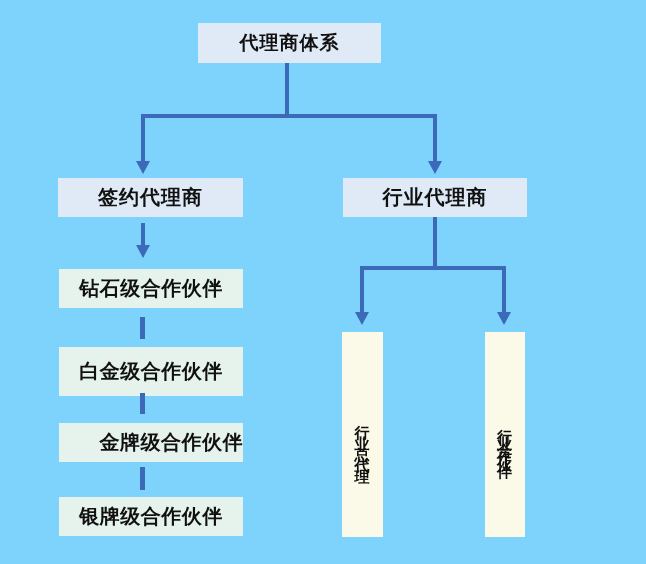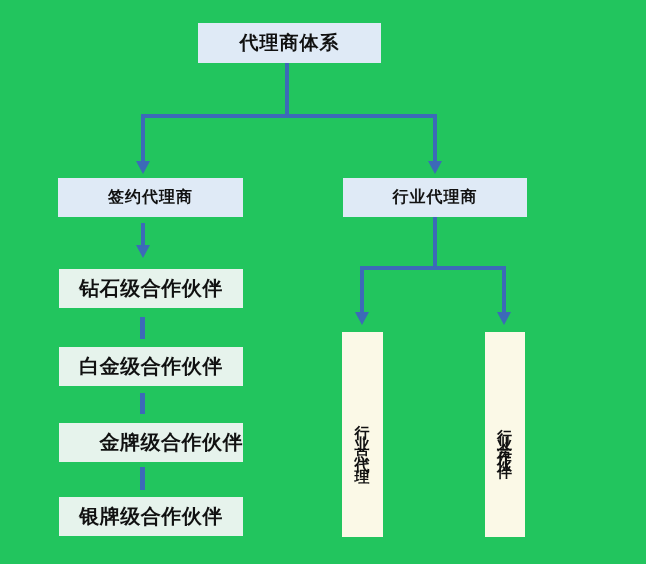--- a/index.html
+++ b/index.html
@@ -1,37 +1,37 @@
 <!DOCTYPE html>
 <html><head>
 <meta charset="utf-8">
 <style>
   html, body { margin: 0; padding: 0; background: #ffffff; }
   body { font-family: "Liberation Sans", "DejaVu Sans", sans-serif; }
   .canvas {
     position: relative;
     width: 646px;
     height: 564px;
-    background: #22c55e;
+    background: #7dd3fc;
     overflow: hidden;
   }
   .node {
     position: absolute;
     display: flex;
     align-items: center;
     justify-content: center;
     font-weight: bold;
     color: #111111;
     text-align: center;
   }
   .node.blue  { background: #dfeaf6; }
   .node.green { background: #e6f3ec; }
   .node.cream { background: #fbf9e7; }
   .root-label   { font-size: 19px; letter-spacing: 1px; }
-  .branch-label { font-size: 16px; letter-spacing: 1px; }
+  .branch-label { font-size: 20px; letter-spacing: 1px; }
   .tier-label   { font-size: 20px; letter-spacing: 0.5px; }
   .line {
     position: absolute;
     background: #3c6ab8;
   }
   .arrowhead {
     position: absolute;
     width: 0;
     height: 0;
     border-left: 7px solid transparent;
@@ -72,21 +72,21 @@
   </div>
 
   <div class="line" style="left:141px; top:223px; width:4px; height:23px;"></div>
   <div class="arrowhead" style="left:136px; top:245px;"></div>
 
   <div class="node green tier-label" style="left:59px; top:269px; width:184px; height:39px;">
     <span>钻石级合作伙伴</span>
   </div>
   <div class="line" style="left:140px; top:317px; width:5px; height:22px;"></div>
 
-  <div class="node green tier-label" style="left:59px; top:347px; width:184px; height:39px;text-align:right;">
+  <div class="node green tier-label" style="left:59px; top:347px; width:184px; height:49px;text-align:right;">
     <span>白金级合作伙伴</span>
   </div>
   <div class="line" style="left:140px; top:393px; width:5px; height:21px;"></div>
 
   <div class="node green tier-label" style="left:59px; top:423px; width:184px; height:39px;justify-content:flex-end;">
     <span>金牌级合作伙伴</span>
   </div>
   <div class="line" style="left:140px; top:467px; width:5px; height:23px;"></div>
 
   <div class="node blue branch-label" style="left:343px; top:178px; width:184px; height:39px;">

